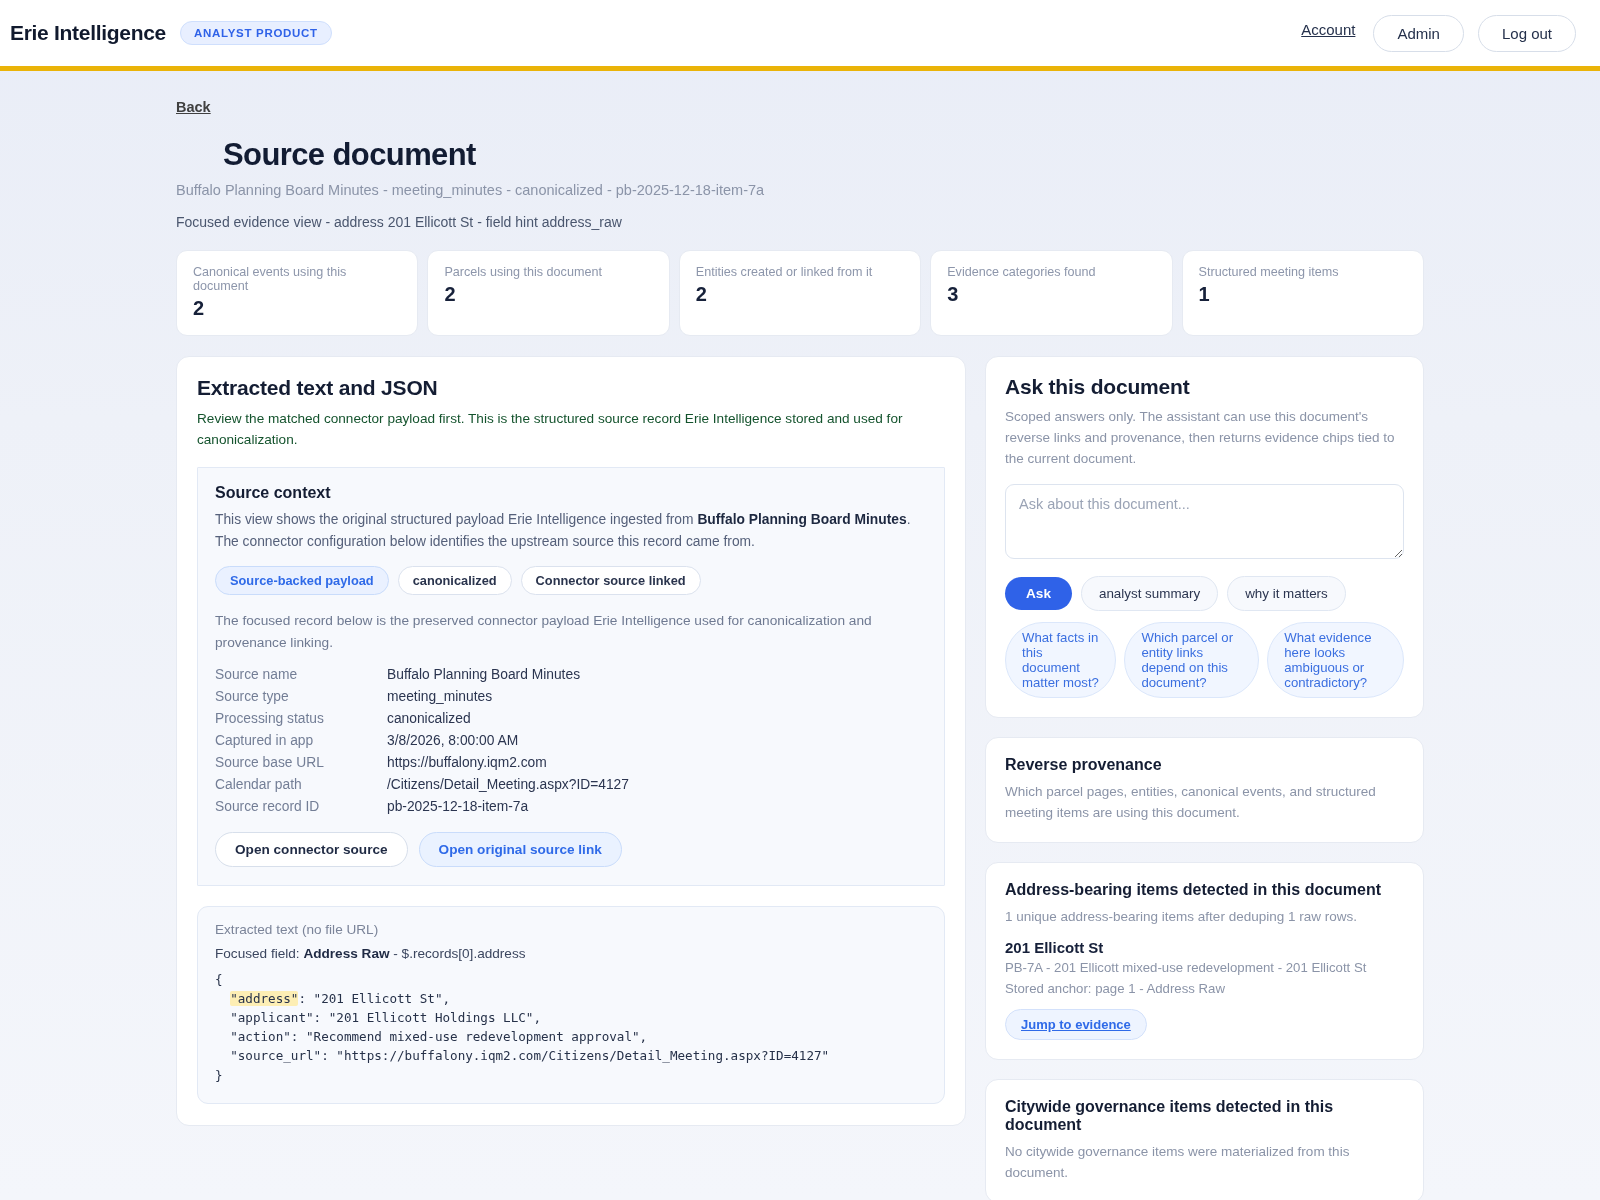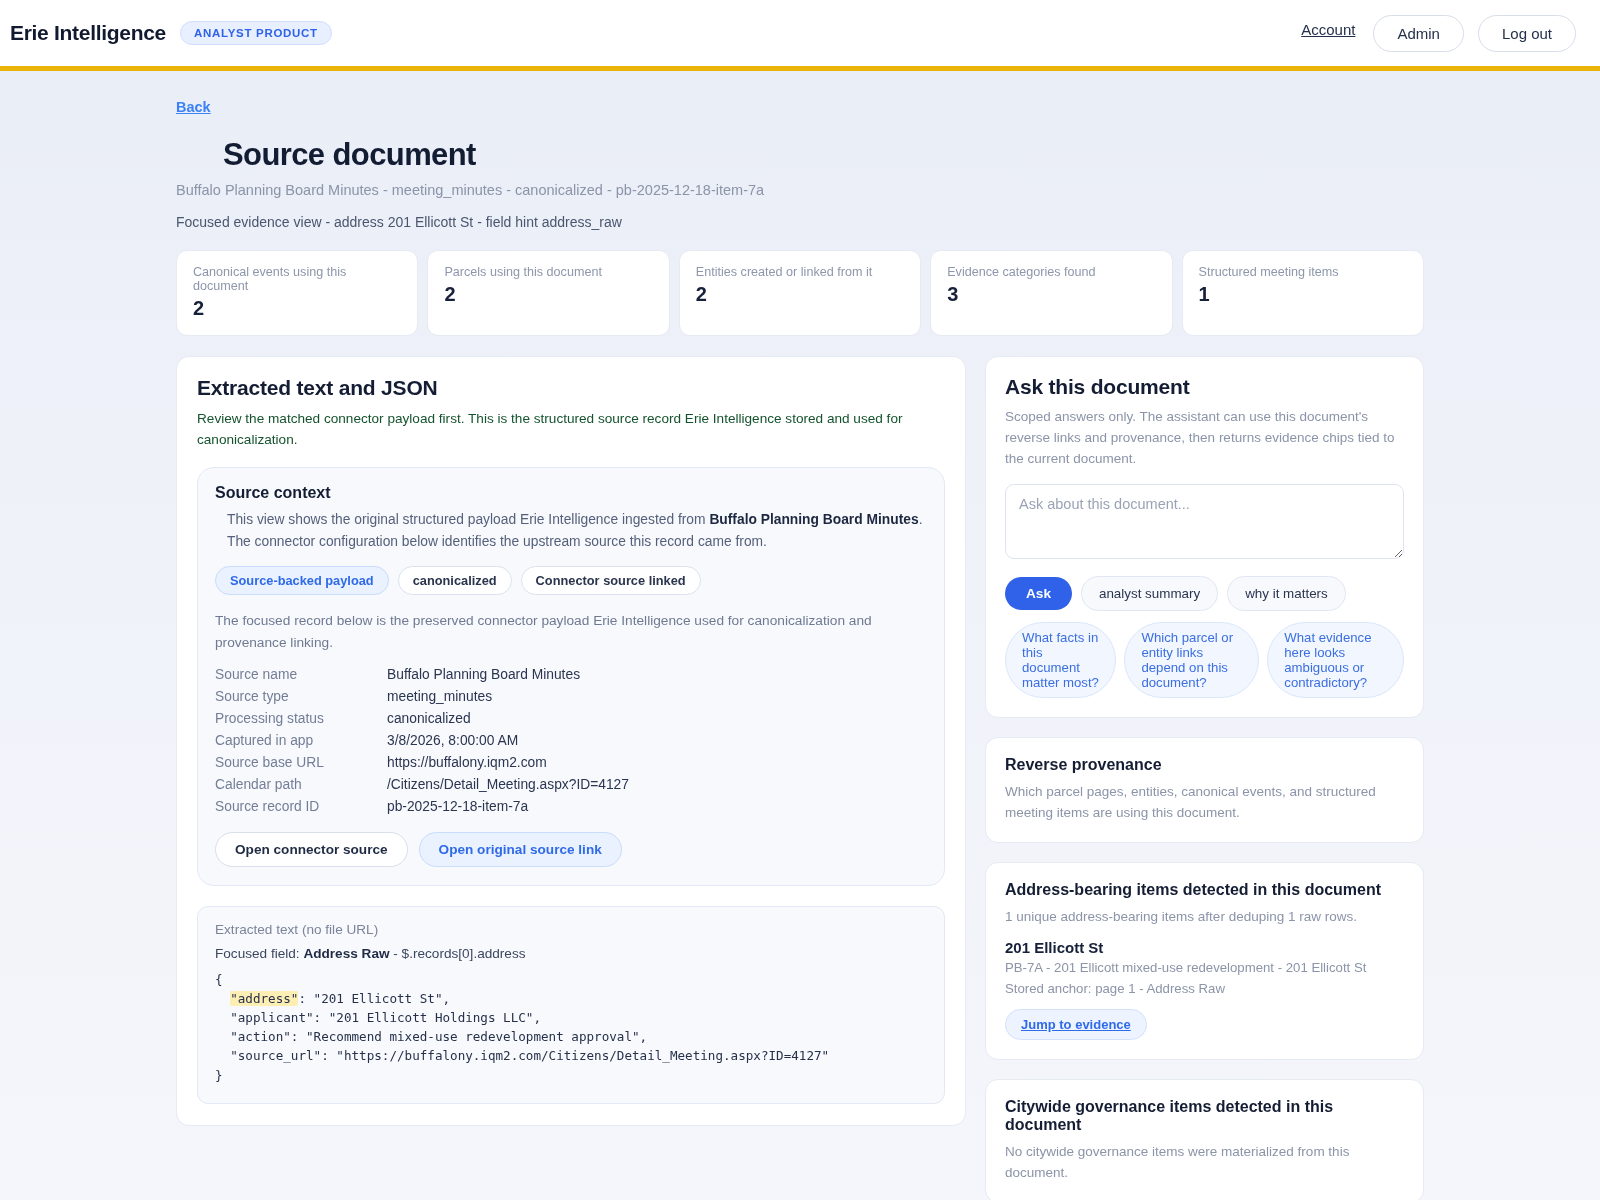--- a/index.html
+++ b/index.html
@@ -55,21 +55,21 @@
     border: 1px solid #d7dee9;
     border-radius: 999px;
     padding: 9px 23px;
   }
 
   
   .page { padding: 0 0 0 0; }
   .wrap { width: 1248px; margin: 0 auto; padding-top: 27px; }
 
   .back-link {
-    color: #3b82f6;
+    color: #404040;
     font-size: 14.5px;
     font-weight: 600;
     display: inline-block;
     margin-bottom: 22px;
   }
   .page-title {
     font-size: 31px;
     font-weight: 700;
     letter-spacing: -0.6px;
     color: #121c33;
@@ -121,29 +121,28 @@
   .h2 { font-size: 21px; font-weight: 700; color: #141d33; letter-spacing: -0.2px; }
   .h3 { font-size: 16px; font-weight: 700; color: #141d33; }
   .muted { font-size: 13.6px; color: #14532d; line-height: 1.55; }
 
   
   .panel-desc { margin-top: 8px; margin-bottom: 17px; }
 
   .subcard {
     background: #f7f9fd;
     border: 1px solid #e2e9f5;
-    border-radius: 17px;
+    border-radius: 1px;
     padding: 16px 17px 18px;
   }
   .subcard p.body {
     font-size: 13.8px;
     color: #55607a;
     line-height: 1.56;
     margin-top: 7px;
-    margin-left: 12px;
   }
   .subcard p.body b { color: #1d2840; font-weight: 700; }
 
   .chips { display: flex; gap: 9px; margin: 14px 0 15px; flex-wrap: wrap; }
   .chip {
     font-size: 12.8px;
     font-weight: 600;
     border-radius: 999px;
     padding: 6px 14px;
     background: #fff;

